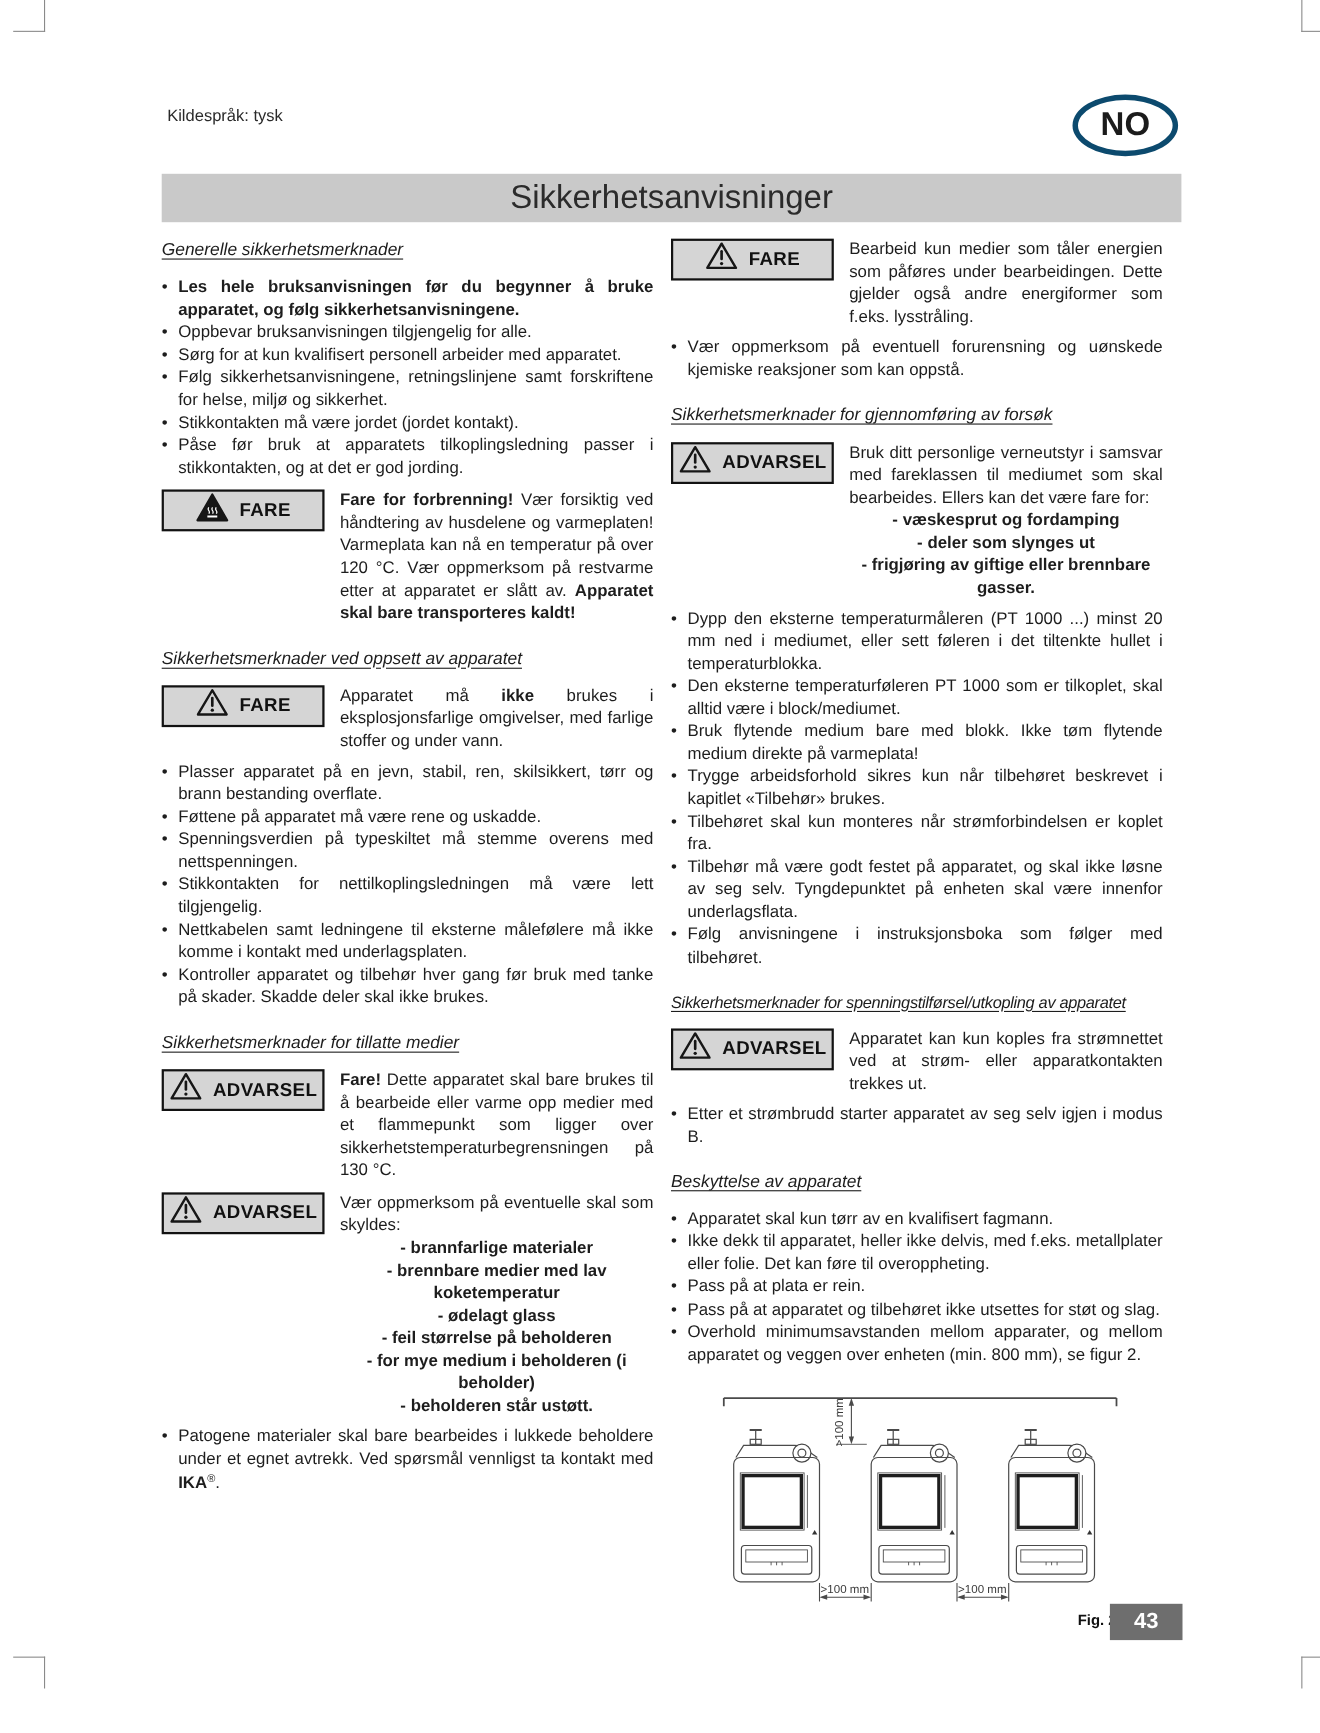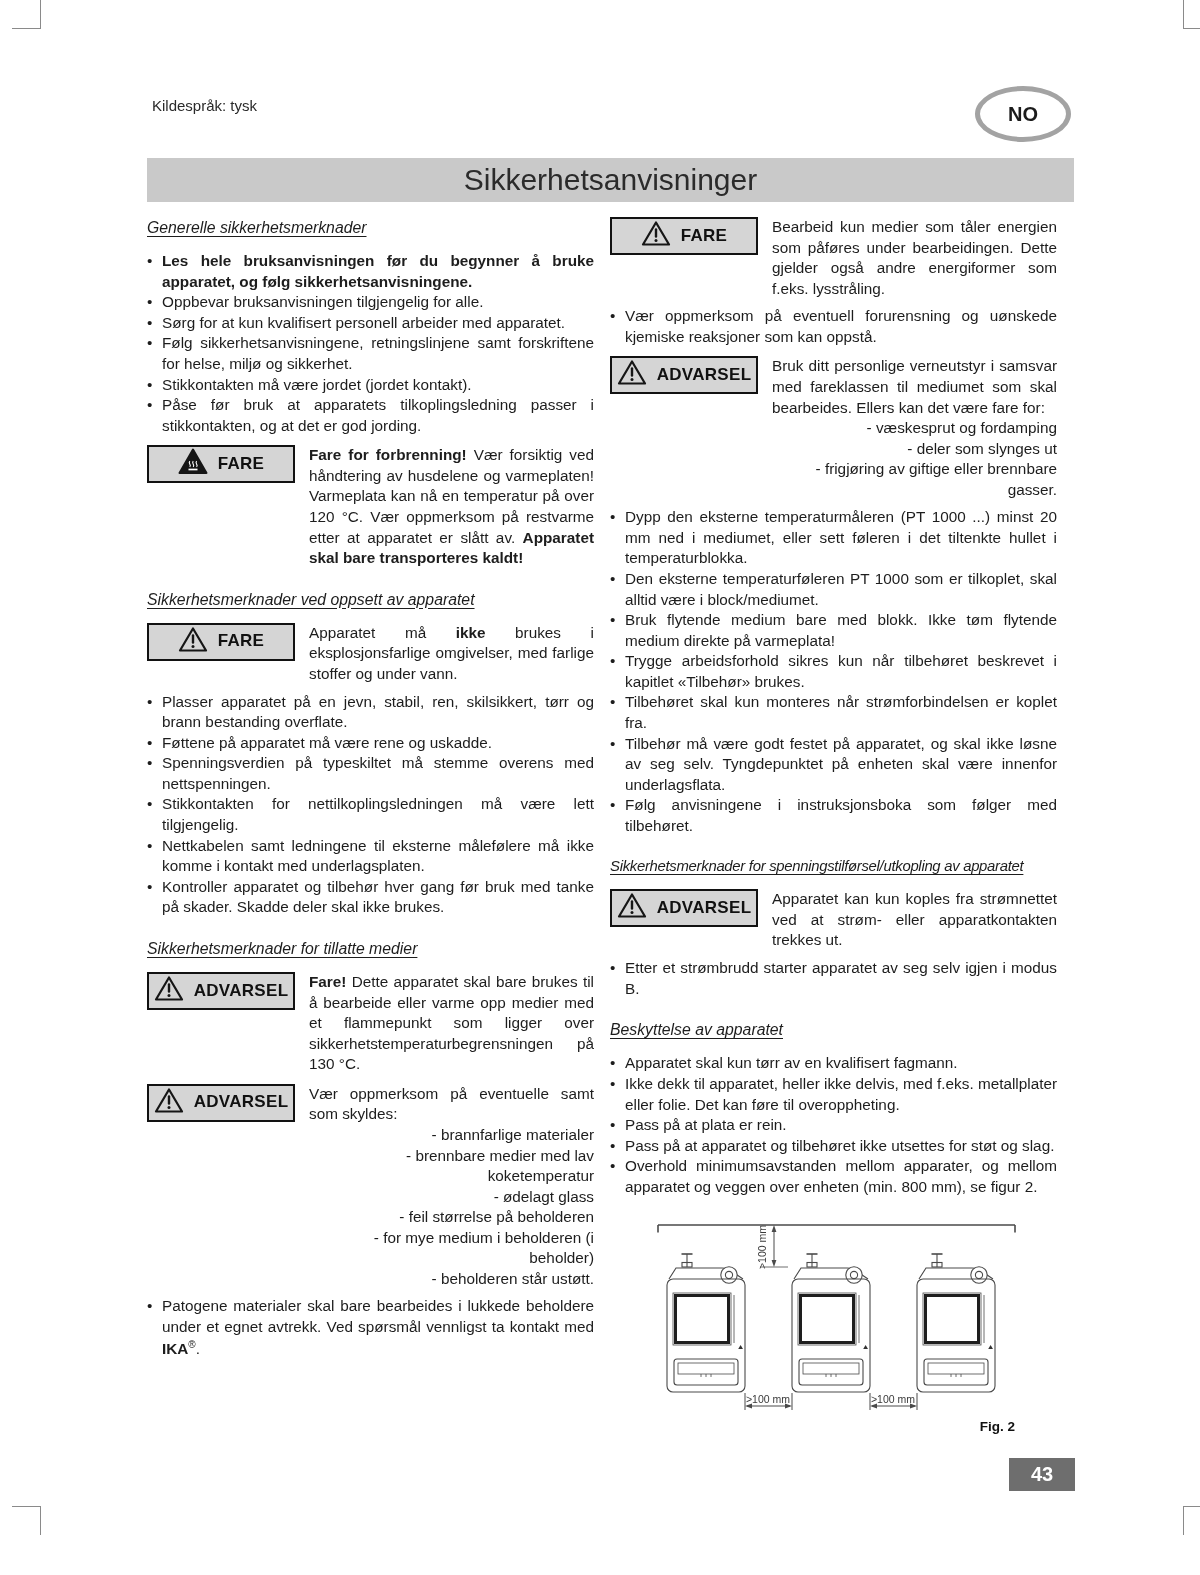--- a/index.html
+++ b/index.html
@@ -16,23 +16,23 @@
   .mark { position: absolute; width: 28px; height: 28px; }
   .mark-tl { left: 0; top: 0; border-right: 1px solid #8a8a8a; border-bottom: 1px solid #8a8a8a; }
   .mark-tr { right: 0; top: 0; border-left: 1px solid #8a8a8a; border-bottom: 1px solid #8a8a8a; }
   .mark-br { right: 0; bottom: 0; border-left: 1px solid #8a8a8a; border-top: 1px solid #8a8a8a; }
   .mark-bl { left: 0; bottom: 0; border-right: 1px solid #8a8a8a; border-top: 1px solid #8a8a8a; }
 
   .kildesprak { position: absolute; left: 140px; top: 97px; font-size: 15px; color: #2a2a2a; }
 
   .no-badge {
     position: absolute; left: 963px; top: 86px; width: 96px; height: 56px;
-    border: 5px solid #a3a3a3; border-radius: 50%;
+    border: 5px solid #0c4a6e; border-radius: 50%;
     display: flex; align-items: center; justify-content: center;
-    font-weight: bold; font-size: 20px; color: #1b1b1b;
+    font-weight: bold; font-size: 30px; color: #1b1b1b;
     box-sizing: border-box;
   }
 
   .banner {
     position: absolute; left: 135px; top: 158px; width: 927px; height: 44px;
     background: #c9c9c9;
     display: flex; align-items: center; justify-content: center;
     font-size: 30px; color: #2b2b2b;
   }
 
@@ -57,21 +57,21 @@
   .warn-row { display: flex; gap: 14px; margin: 9px 0 7px 0; }
   .warn-box {
     flex: none; width: 148px; height: 38px;
     background: #d5d5d5; border: 2.5px solid #121212;
     box-sizing: border-box;
     display: flex; align-items: center; justify-content: center; gap: 10px;
   }
   .warn-box .wlabel { font-weight: bold; font-size: 17px; color: #111; letter-spacing: 0.3px; }
   .warn-text { flex: 1; }
   .warn-text p { margin: 0; text-align: justify; }
-  .warn-text .dash { text-align: right; }
+  .warn-text .dash { text-align: center; font-weight: bold; }
 
   sup { font-size: 10px; }
 
   .figure { margin-top: 12px; }
   .figure svg { display: block; }
   svg text { font-family: "Liberation Sans", "DejaVu Sans", sans-serif; }
 
   .page-number {
     position: absolute; left: 997px; top: 1458px; width: 66px; height: 33px;
     background: #6e6e6e; color: #fff;
@@ -214,21 +214,21 @@
           <span>
             <svg width="30" height="27" viewBox="0 0 30 27">
               <path d="M15 2.5 L28 24.5 L2 24.5 Z" fill="none" stroke="#161616" stroke-width="2.2" stroke-linejoin="round"></path>
               <path d="M15 9.5 v7" stroke="#161616" stroke-width="2.4" stroke-linecap="round"></path>
               <circle cx="15" cy="20.6" r="1.5" fill="#161616"></circle>
             </svg>
           </span>
           <span class="wlabel">ADVARSEL</span>
         </div>
         <div class="warn-text">
-          <p>Vær oppmerksom på eventuelle samt som skyldes:</p>
+          <p>Vær oppmerksom på eventuelle skal som skyldes:</p>
           <div class="dash">- brannfarlige materialer</div>
           <div class="dash">- brennbare medier med lav koketemperatur</div>
           <div class="dash">- ødelagt glass</div>
           <div class="dash">- feil størrelse på beholderen</div>
           <div class="dash">- for mye medium i beholderen (i beholder)</div>
           <div class="dash">- beholderen står ustøtt.</div>
         </div>
       </div>
 
       <div class="bullet">
@@ -254,20 +254,21 @@
         <div class="warn-text">
           <p>Bearbeid kun medier som tåler energien som påføres under bearbeidingen. Dette gjelder også andre energiformer som f.eks. lysstråling.</p>
         </div>
       </div>
 
       <div class="bullet">
           <span class="bm">•</span>
           <p class="bt">Vær oppmerksom på eventuell forurensning og uønskede kjemiske reaksjoner som kan oppstå.</p>
         </div>
 
+      <div class="sec-heading">Sikkerhetsmerknader for gjennomføring av forsøk</div>
 
       <div class="warn-row">
         <div class="warn-box">
           <span>
             <svg width="30" height="27" viewBox="0 0 30 27">
               <path d="M15 2.5 L28 24.5 L2 24.5 Z" fill="none" stroke="#161616" stroke-width="2.2" stroke-linejoin="round"></path>
               <path d="M15 9.5 v7" stroke="#161616" stroke-width="2.4" stroke-linecap="round"></path>
               <circle cx="15" cy="20.6" r="1.5" fill="#161616"></circle>
             </svg>
           </span>

